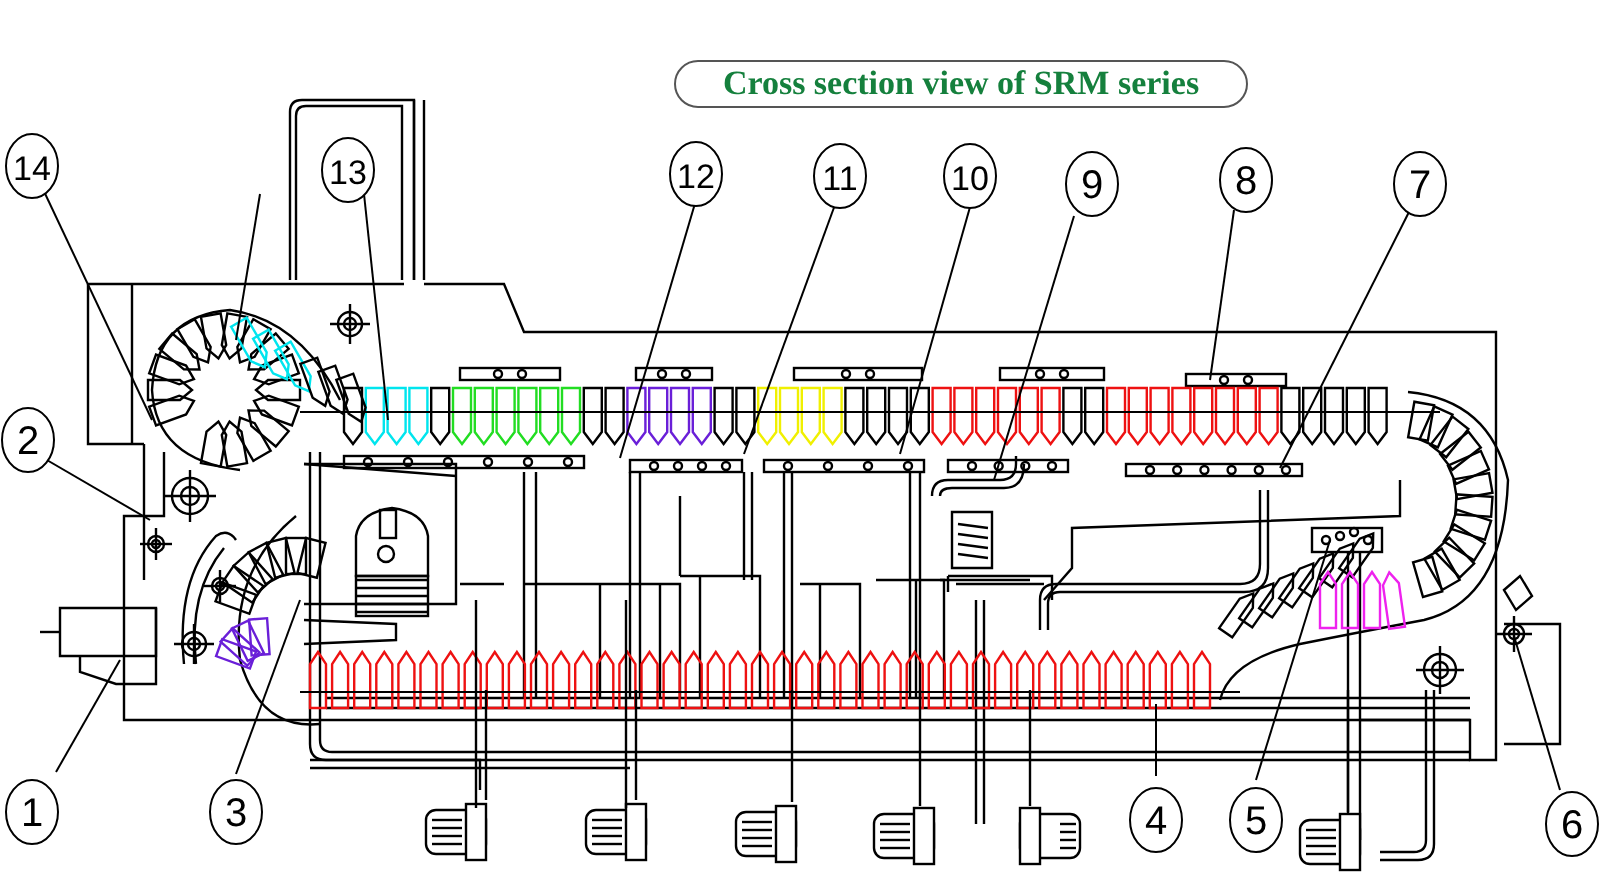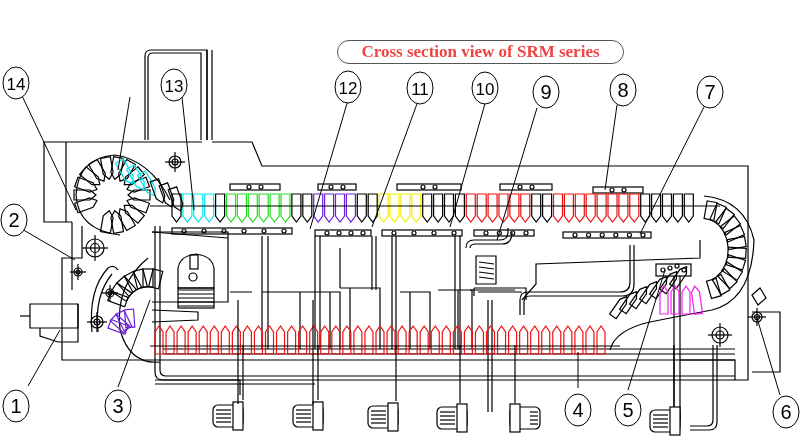--- a/index.html
+++ b/index.html
@@ -1,22 +1,22 @@
 <!DOCTYPE html>
 <html><head>
 <meta charset="utf-8">
 <style>
   html, body { margin: 0; padding: 0; background: #ffffff; }
   body { width: 811px; height: 448px; overflow: hidden; position: relative; font-family: "Liberation Sans", sans-serif; }
   #stage { position: absolute; left: 0; top: 0; width: 811px; height: 448px; }
   .title-pill {
-    position: absolute; left: 337px; top: 40px; width: 287px; height: 24px;
+    position: absolute; left: 337px; top: 30px; width: 287px; height: 24px;
     border: 1px solid #555; border-radius: 13px; box-sizing: border-box;
     display: flex; align-items: center; justify-content: center;
-    font-family: "Liberation Serif", serif; font-weight: bold; font-size: 17px; color: #ef4444;
+    font-family: "Liberation Serif", serif; font-weight: bold; font-size: 17px; color: #15803d;
     background: #fff;
   }
   svg text { font-family: "Liberation Sans", sans-serif; }
 </style>
 </head>
 <body>
 
 <div id="stage">
 <svg id="diagram" width="811" height="448" viewBox="0 0 811 448">
   <g fill="none" stroke="#000" stroke-width="1.2">

